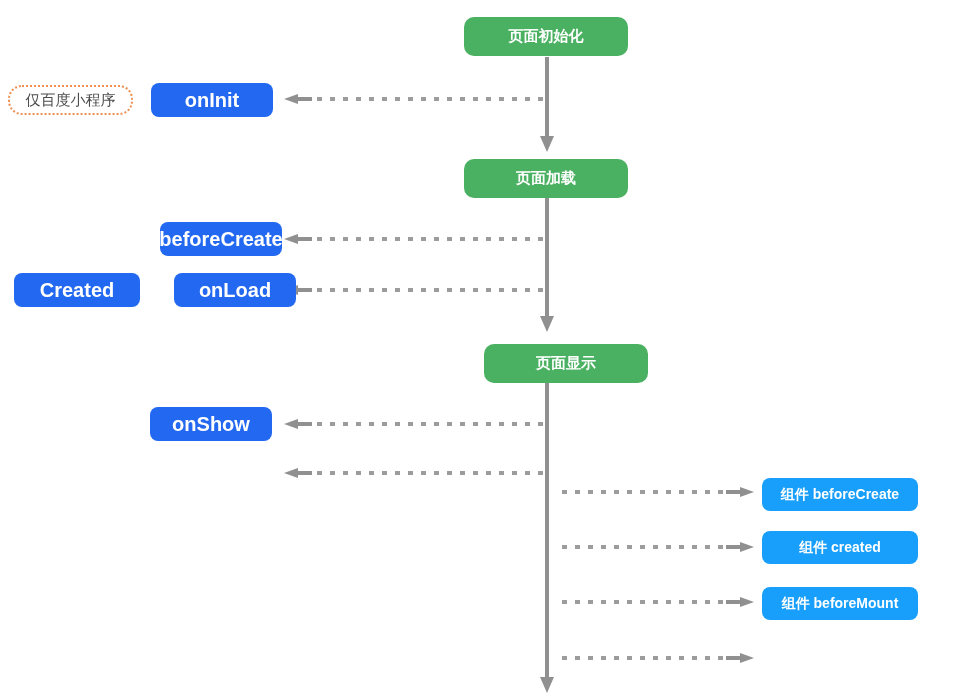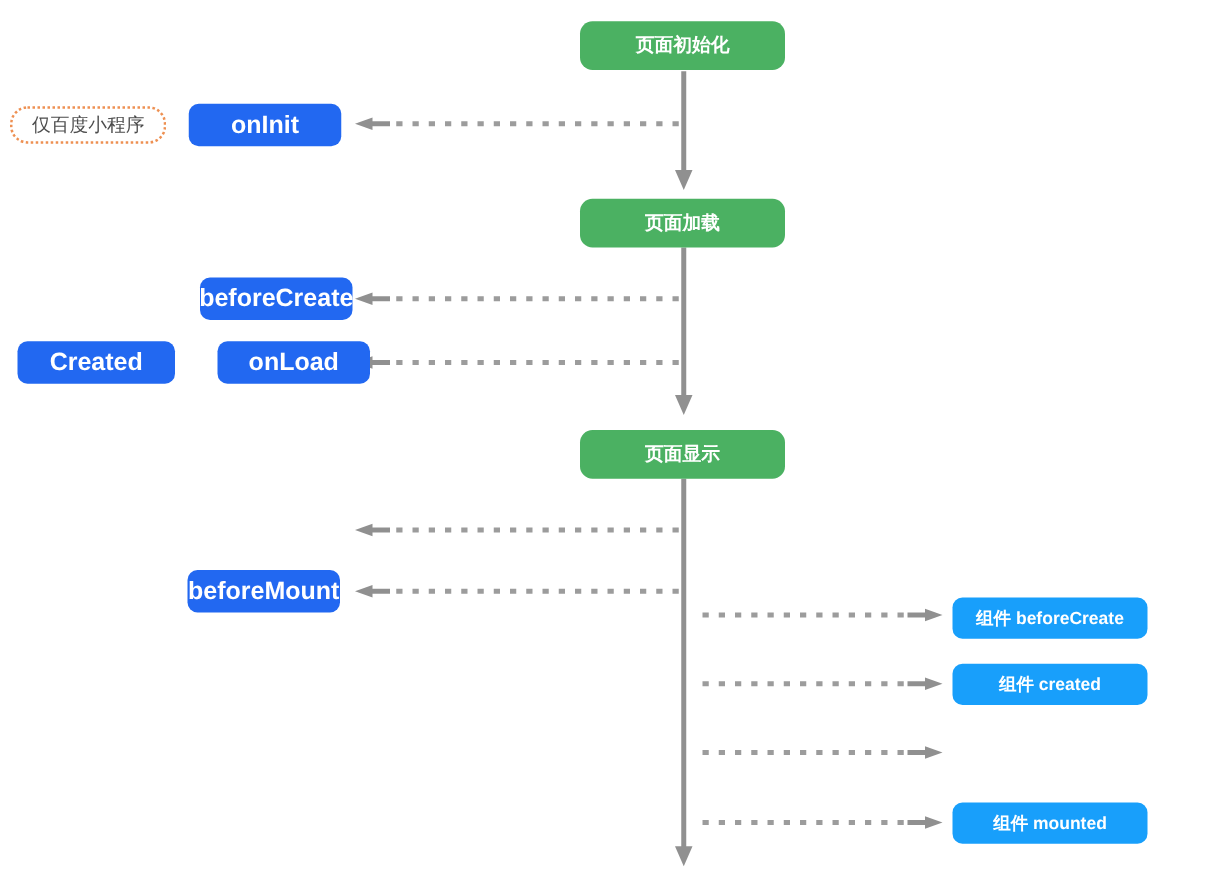--- a/index.html
+++ b/index.html
@@ -149,27 +149,27 @@
     </g>
     <g>
       <line class="dash-line" x1="562" y1="658" x2="726" y2="658"></line>
       <line class="tail-line" x1="726" y1="658" x2="741" y2="658"></line>
       <polygon class="arrow-head" points="754,658 740,653 740,663"></polygon>
     </g>
   </svg>
 
   <div class="node stage" style="left:464px; top:17px;">页面初始化</div>
   <div class="node stage" style="left:464px; top:159px;font-family:Liberation Serif, serif;">页面加载</div>
-  <div class="node stage" style="left:464px; top:344px;font-family:Liberation Serif, serif;">页面显示</div>
+  <div class="node stage" style="left:484px; top:344px;font-family:Liberation Serif, serif;">页面显示</div>
 
   <div class="note" style="left:8px; top:85px;">仅百度小程序</div>
 
   <div class="node page-hook" style="left:151px; top:83px;">onInit</div>
   <div class="node page-hook" style="left:160px; top:222px;">beforeCreate</div>
   <div class="node page-hook" style="left:14px; top:273px; width:126px;">Created</div>
   <div class="node page-hook" style="left:150px; top:273px;margin-left:24px;">onLoad</div>
-  <div class="node page-hook" style="left:150px; top:456px;">beforeMount</div>
+  <div class="node page-hook" style="left:150px; top:407px;">onShow</div>
 
   <div class="node component-hook" style="left:762px; top:478px;">组件 beforeCreate</div>
   <div class="node component-hook" style="left:762px; top:531px;">组件 created</div>
-  <div class="node component-hook" style="left:762px; top:642px;">组件 mounted</div>
+  <div class="node component-hook" style="left:762px; top:587px;">组件 beforeMount</div>
 
 </div>
 
 </body></html>

